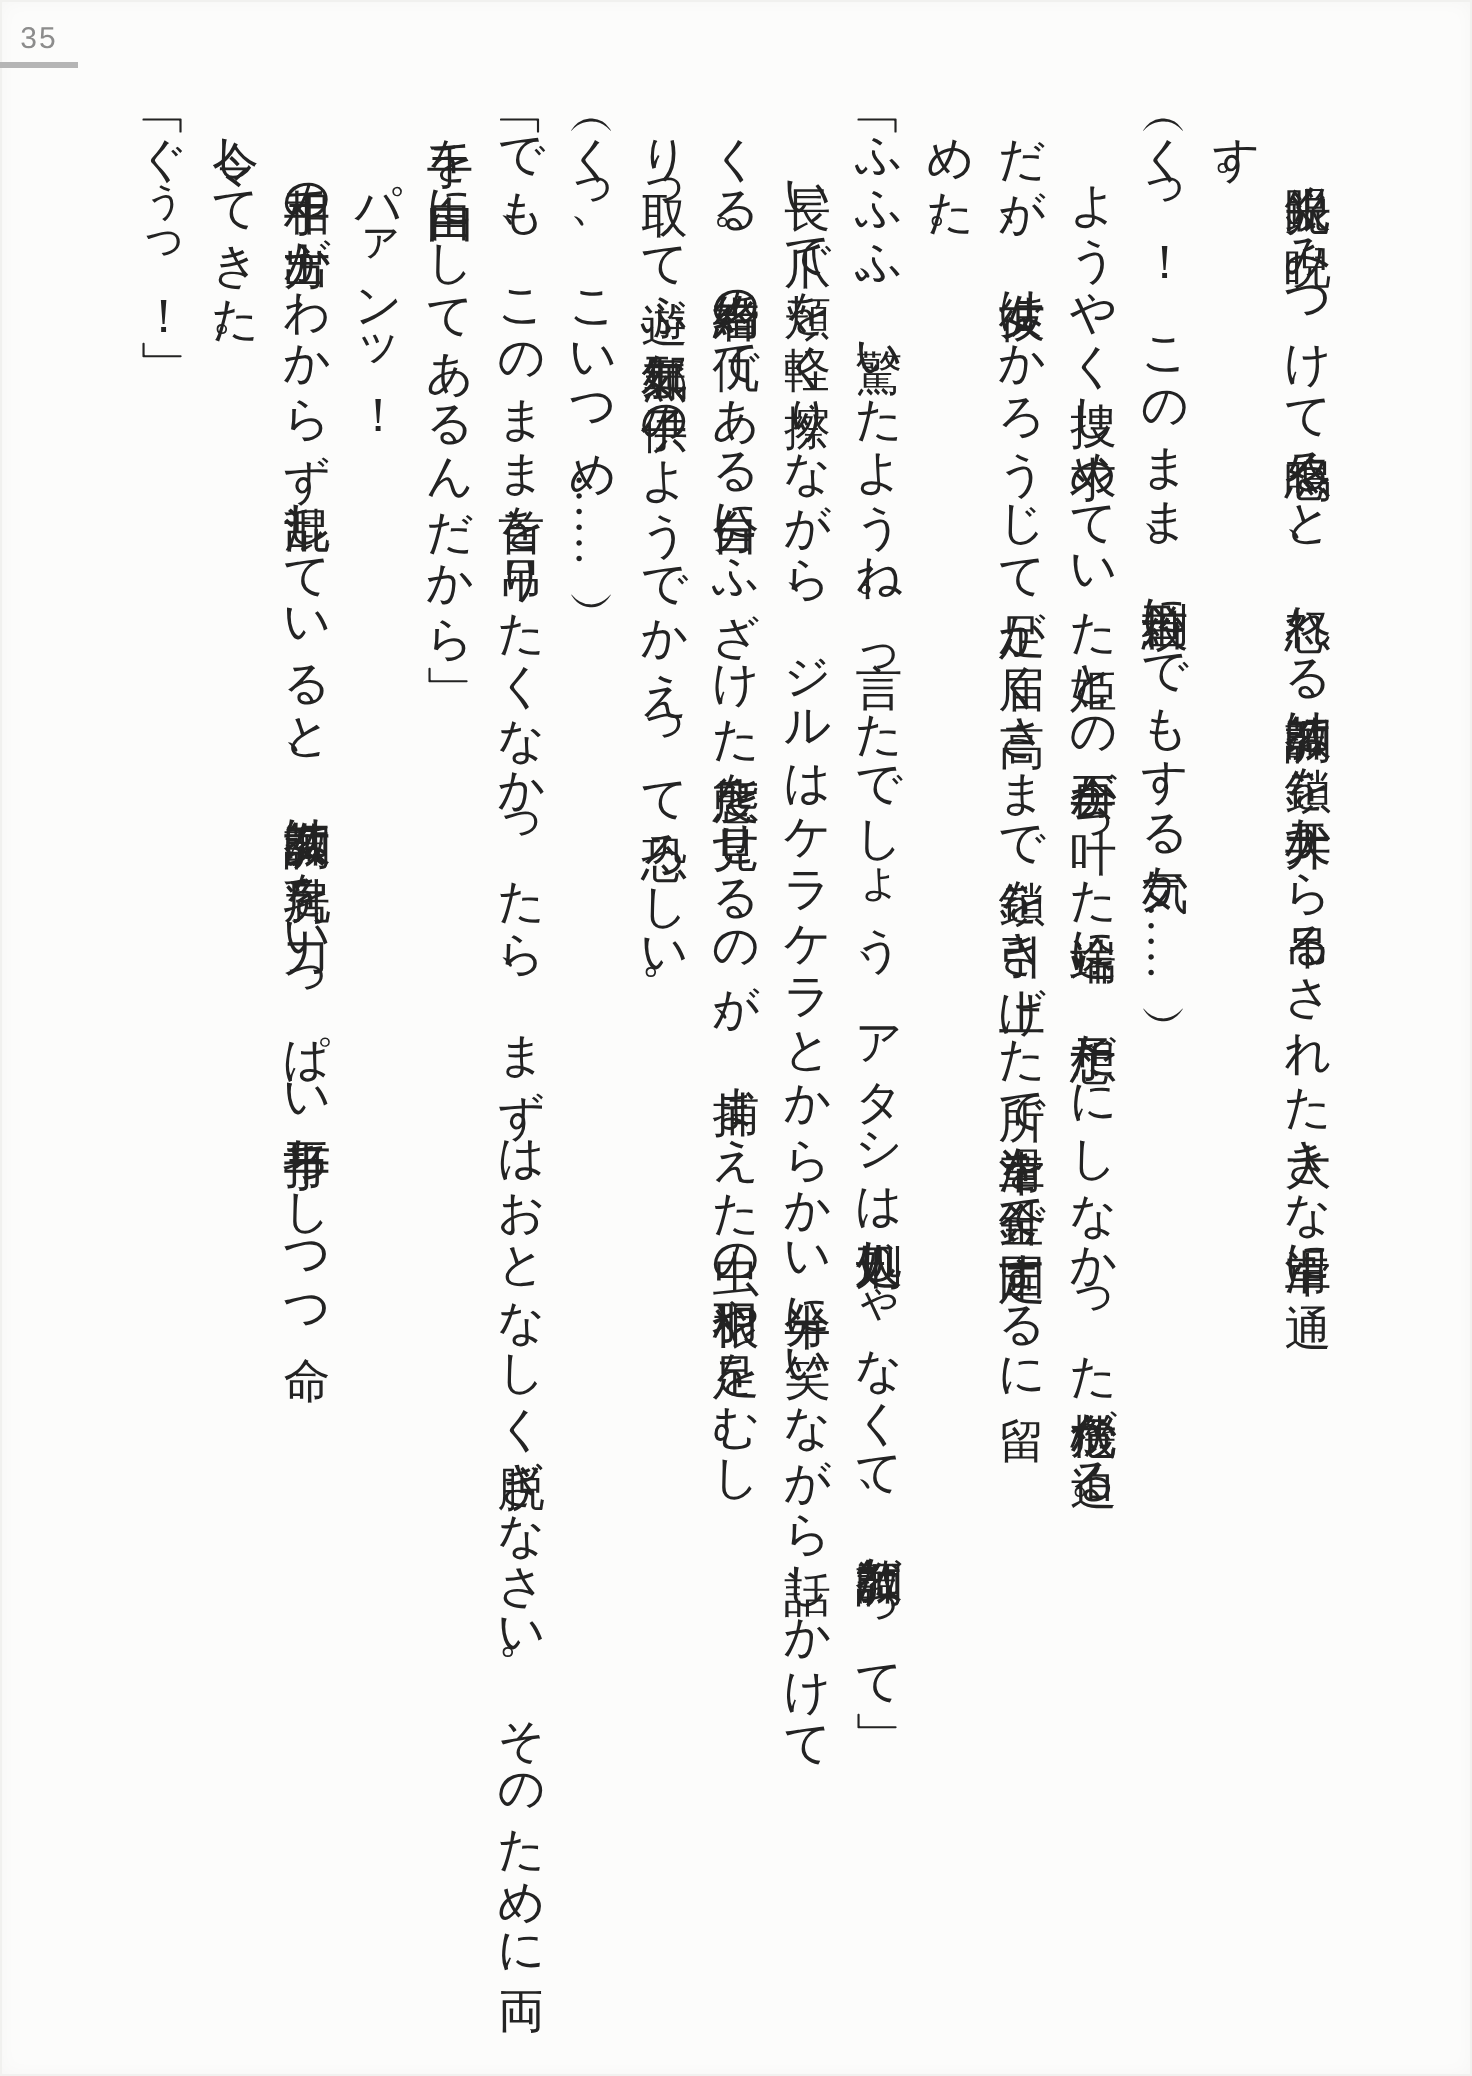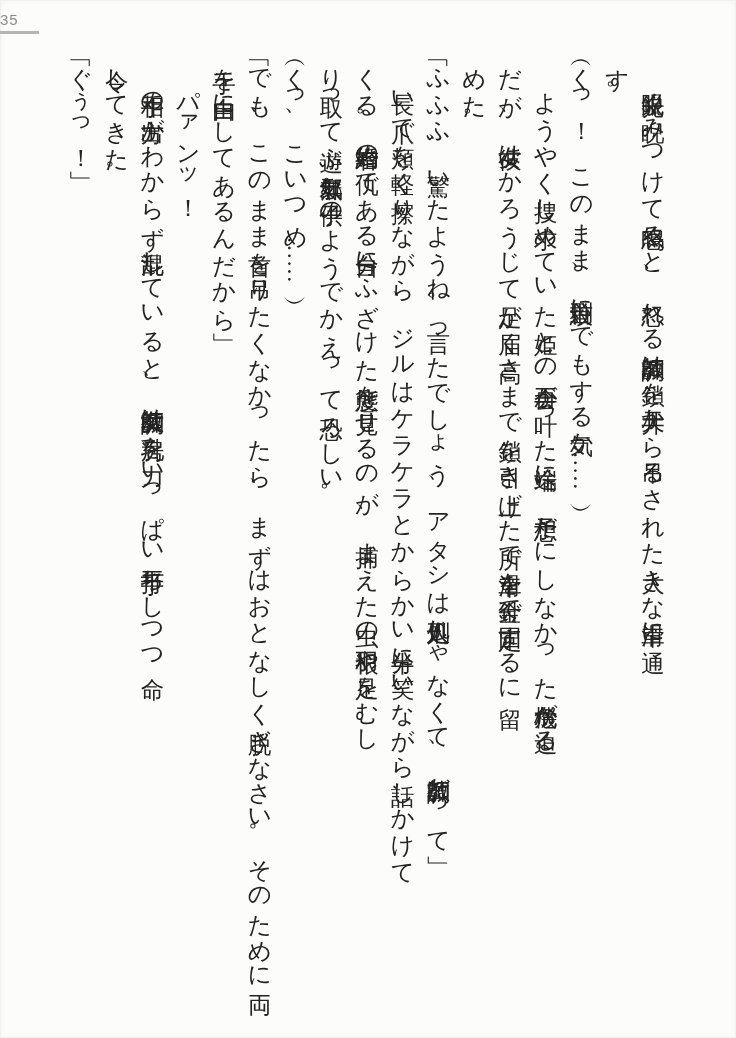--- a/index.html
+++ b/index.html
@@ -15,20 +15,21 @@
     overflow: hidden;
     box-shadow: inset 0 0 0 1px #f1f1ef, inset 0 0 10px rgba(0,0,0,0.03);
     font-family: "Liberation Serif", "DejaVu Serif", serif;
   }
   
   .folio {
     position: absolute;
     top: 11px;
     left: 0;
     width: 39px;
+    text-align: center;
     font-family: "Liberation Sans", "DejaVu Sans", sans-serif;
     font-size: 15px;
     letter-spacing: 1px;
     color: var(--folio-ink, #8c8c8c);
     padding-bottom: 3px;
     border-bottom: 3px solid var(--folio-rule, #b5b5b5);
   }
   
   .body-text {
     position: absolute;

